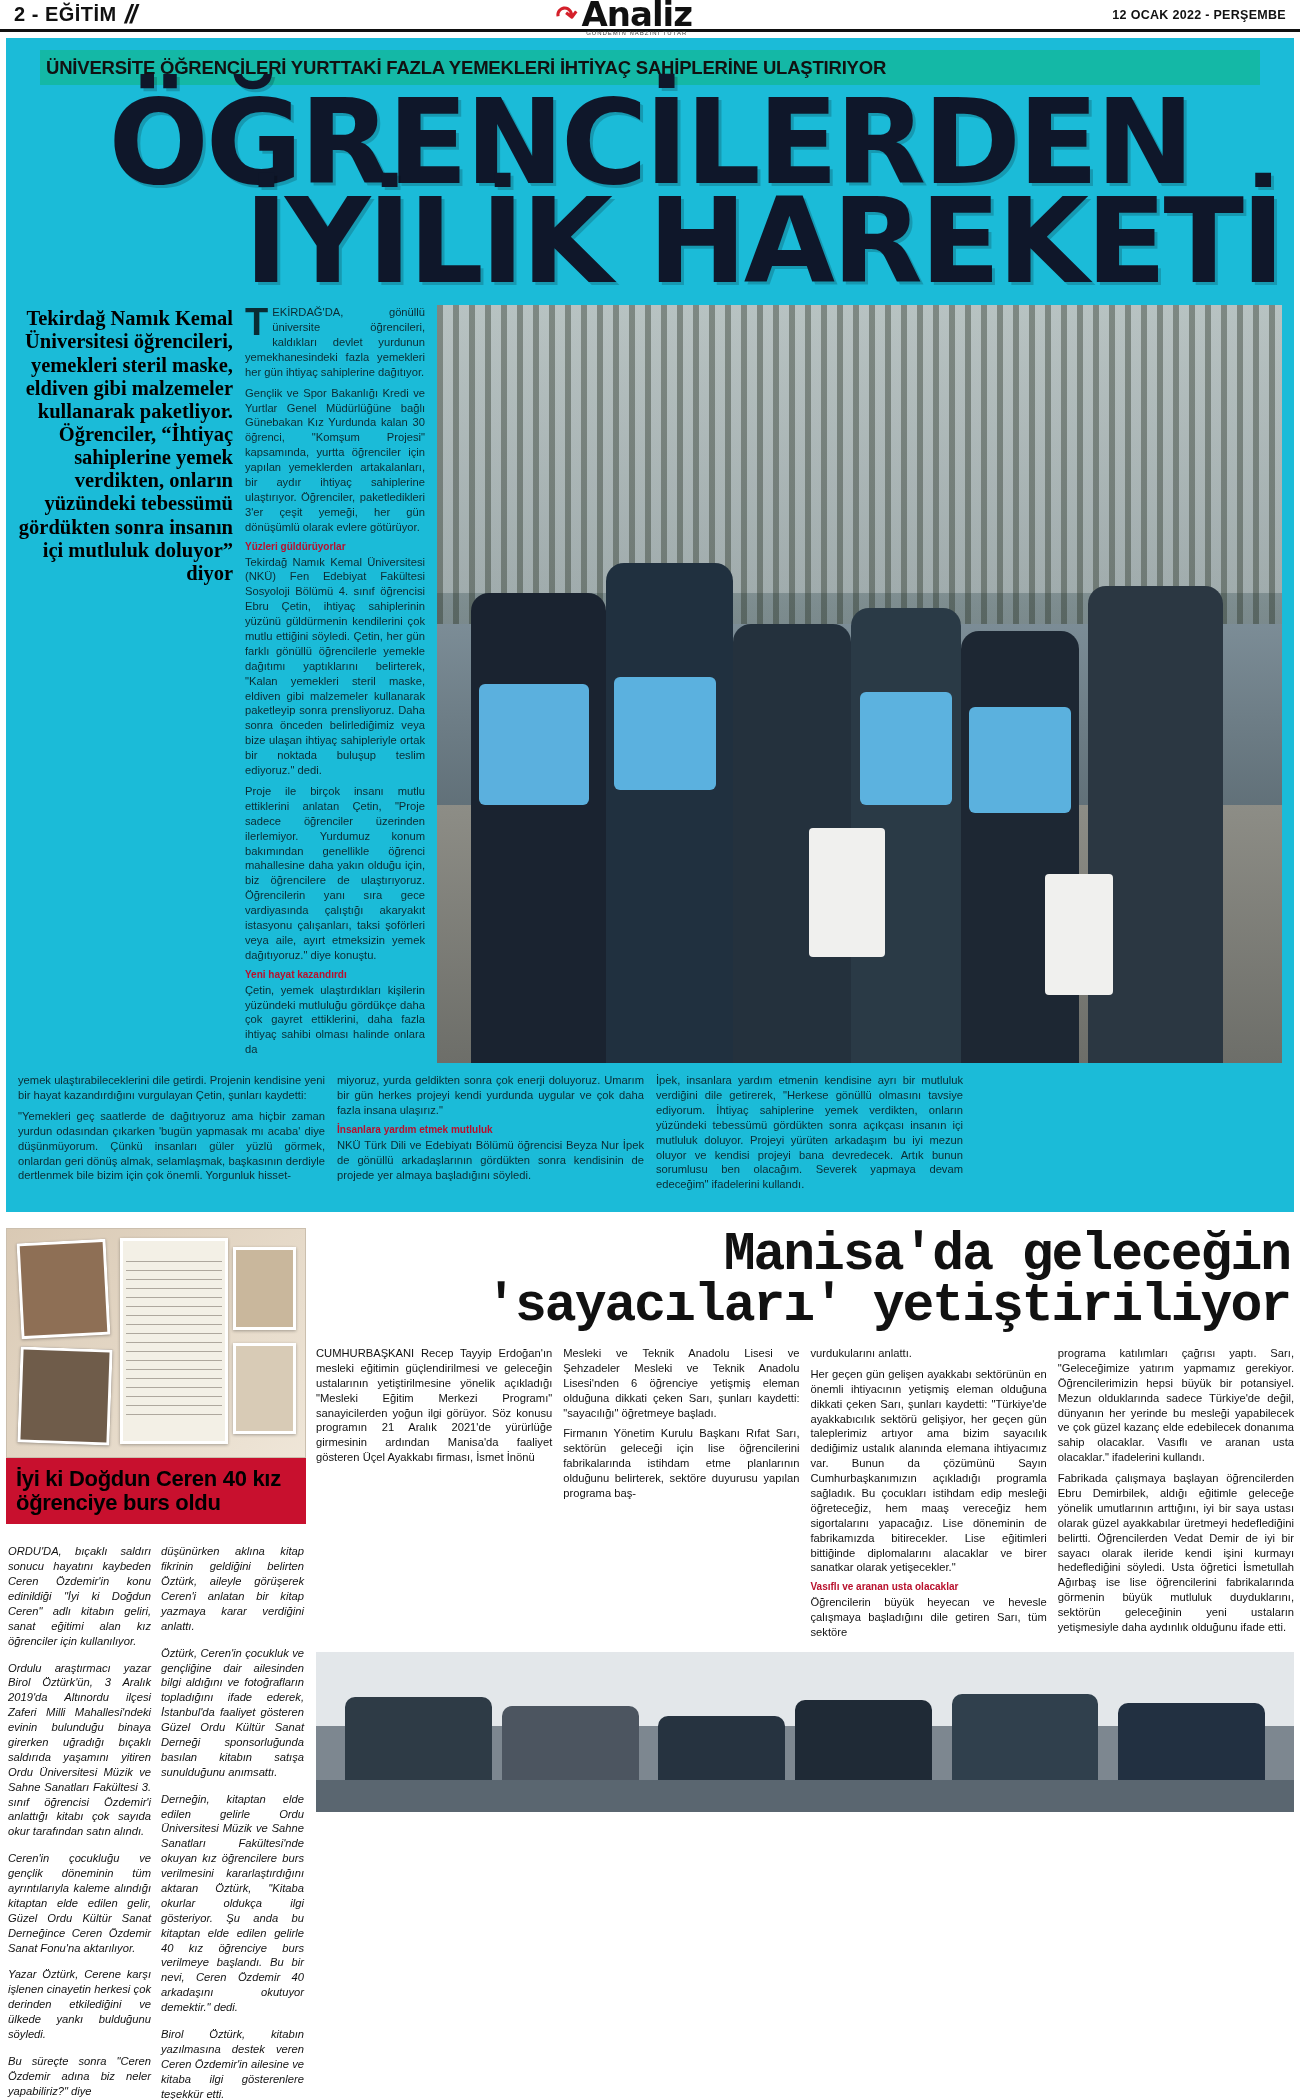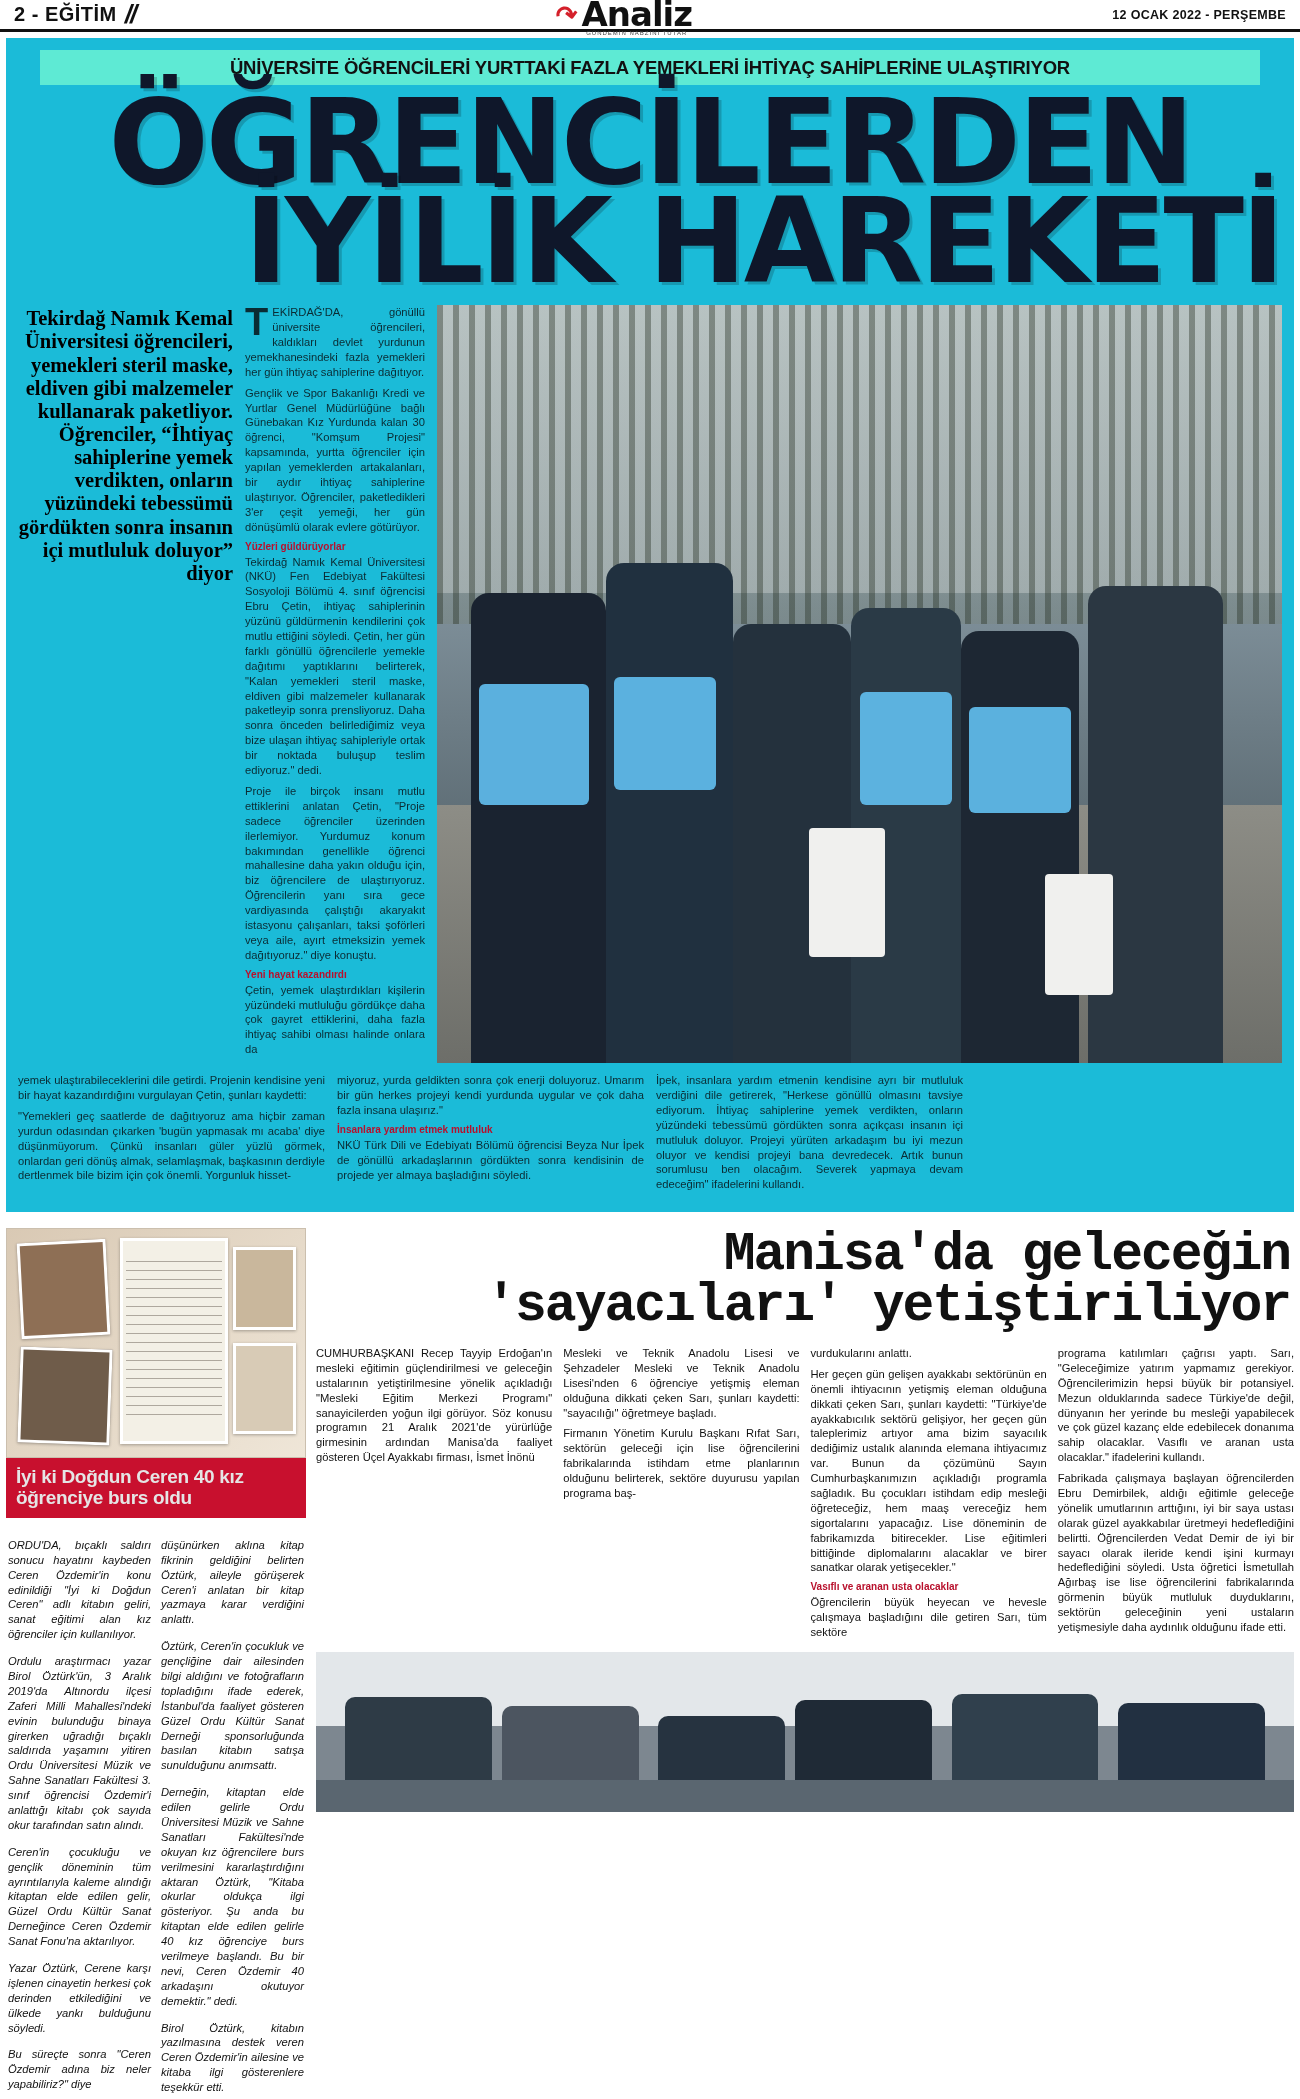--- a/index.html
+++ b/index.html
@@ -39,23 +39,23 @@
   .mast-date { font-size: 12.5px; font-weight: bold; letter-spacing:.3px; }
 
   
   .story1 {
     background: #1bbbd8;
     margin: 6px 6px 0 6px;
     padding: 10px 12px 14px 12px;
     position: relative;
   }
   .kicker {
-    background: #5eead4;
+    background: #14b8a6;
     margin: 2px 22px 8px 22px;
-    text-align:center;
+    text-align:left;
     padding: 7px 6px 6px 6px;
     font-size: 18.5px; font-weight: 900; letter-spacing: -0.2px;
     color:#111;
   }
   .headline {
     color:#0f172a; text-align:center;
     font-family: "DejaVu Sans", sans-serif;
     font-weight: 900;
     line-height: .84;
     letter-spacing: -3px;
@@ -137,22 +137,22 @@
   }
   .collage .pic { position:absolute; background:#b9a489; border:3px solid #fff; box-shadow:0 1px 3px rgba(0,0,0,.3); }
   .collage .c1 { left:4%;  top:5%;  width:30%; height:42%; background:#8e6f55; transform:rotate(-3deg);}
   .collage .c2 { left:4%;  top:52%; width:31%; height:42%; background:#6f5c4a; transform:rotate(2deg);}
   .collage .c3 { left:38%; top:4%;  width:36%; height:90%; background:#f3f0e6; }
   .collage .c4 { left:76%; top:8%;  width:21%; height:36%; background:#c9b79c; }
   .collage .c5 { left:76%; top:50%; width:21%; height:40%; background:#d8cbb6; }
   .collage .lines { position:absolute; left:40%; top:14%; width:32%; height:70%;
     background: repeating-linear-gradient(180deg, rgba(90,80,70,.45) 0 1px, transparent 1px 9px); }
   .redbar {
-    background:#c8102e; color:#e5e5e5; font-weight:900;
-    font-size: 19px; line-height:1.07; padding: 9px 10px 10px 10px;
+    background:#c8102e; color:#000000; font-weight:900;
+    font-size: 22px; line-height:1.07; padding: 9px 10px 10px 10px;
     letter-spacing:-.3px;
   }
   .leftcol .txt { padding: 8px 2px 0 2px; display:flex; gap:10px; }
   .leftcol .txt .c { width:50%; font-size: 11.2px; line-height: 1.33; text-align:justify; }
   .leftcol .txt .c p { margin:12px 0 6px 0;font-style:italic; }
 
   .rightcol { flex:1; }
   .head2 {
     font-family: Liberation Mono, monospace;
     font-weight: 900; font-size: 53px; line-height: .96;

